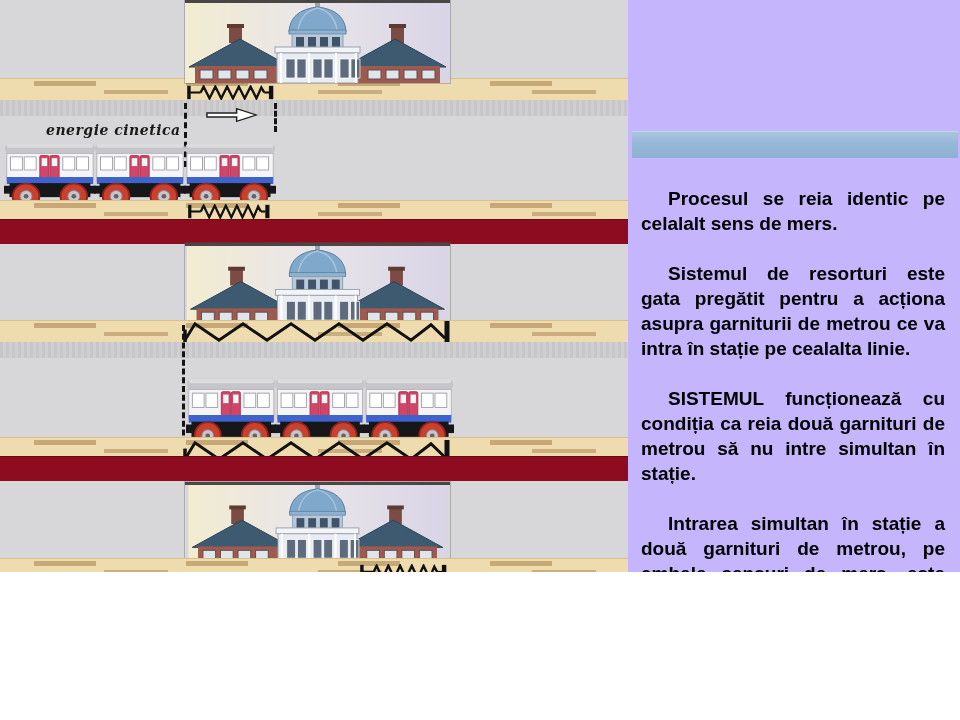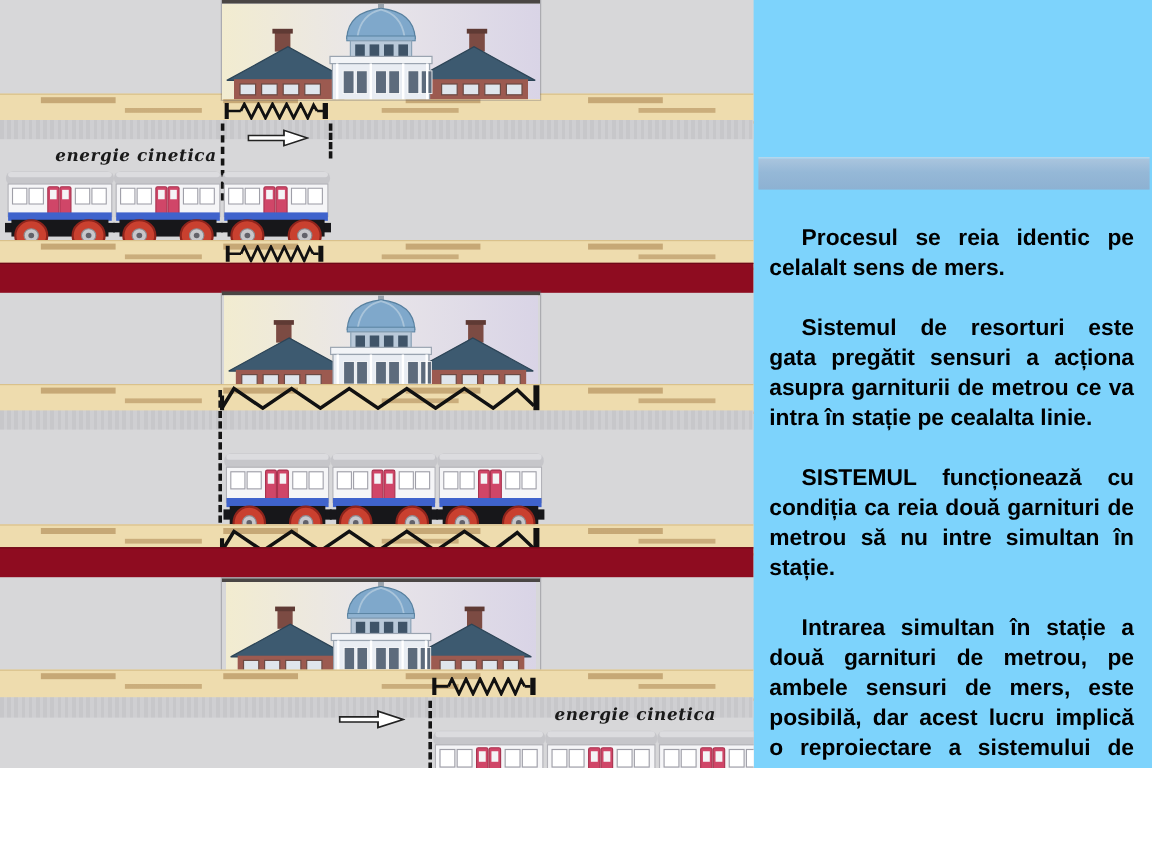--- a/index.html
+++ b/index.html
@@ -1,16 +1,16 @@
 <!DOCTYPE html>
 <html><head>
 <meta charset="utf-8">
 <style>
   html,body{margin:0;padding:0;background:#fff;}
-  #stage{position:relative;width:960px;height:640px;background:#7dd3fc;
+  #stage{position:relative;width:960px;height:572px;background:#c4b5fd;
          overflow:hidden;font-family:"Liberation Sans",sans-serif;}
   
   #panels{position:absolute;left:0;top:0;width:628px;height:720px;
           background:#d7d7d9;overflow:hidden;}
   .abs{position:absolute;}
   .plank{left:0;width:628px;background:
       repeating-linear-gradient(90deg,transparent 0 34px,rgba(158,116,62,.5) 34px 96px,transparent 96px 152px) 0 2px/152px 5px repeat-x,
       repeating-linear-gradient(90deg,transparent 0 104px,rgba(158,116,62,.45) 104px 168px,transparent 168px 214px) 0 11px/214px 4px repeat-x,
       #eedcae;
       border-top:1px solid #d9c18b;border-bottom:2px solid #b99d6e;}
@@ -215,17 +215,17 @@
     <div class="abs plank" style="top:672px;height:24px;"></div>
     <svg class="abs spring" style="left:359px;top:680px;width:90px;height:16px;" viewBox="0 0 92 18" preserveAspectRatio="none">
         <use href="#sym-spring-c"></use>
       </svg>
     <div class="abs redband" style="top:698px;height:22px;"></div>
   </div>
 
   <div id="header-bar"></div>
   <div id="text-col">
     <p>Procesul se reia identic pe celalalt sens de mers.</p>
-    <p>Sistemul de resorturi este gata pregătit sensuri a acționa asupra garniturii de metrou ce va intra în stație pe cealalta linie.</p>
+    <p>Sistemul de resorturi este gata pregătit pentru a acționa asupra garniturii de metrou ce va intra în stație pe cealalta linie.</p>
     <p>SISTEMUL funcționează cu condiția ca reia două garnituri de metrou să nu intre simultan în stație.</p>
     <p>Intrarea simultan în stație a două garnituri de metrou, pe ambele sensuri de mers, este posibilă, dar acest lucru implică o reproiectare a sistemului de resorturi și un consum suplimentar de energie pentru a aduce sistemul în starea inițială.</p>
   </div>
 </div>
 
 </body></html>

